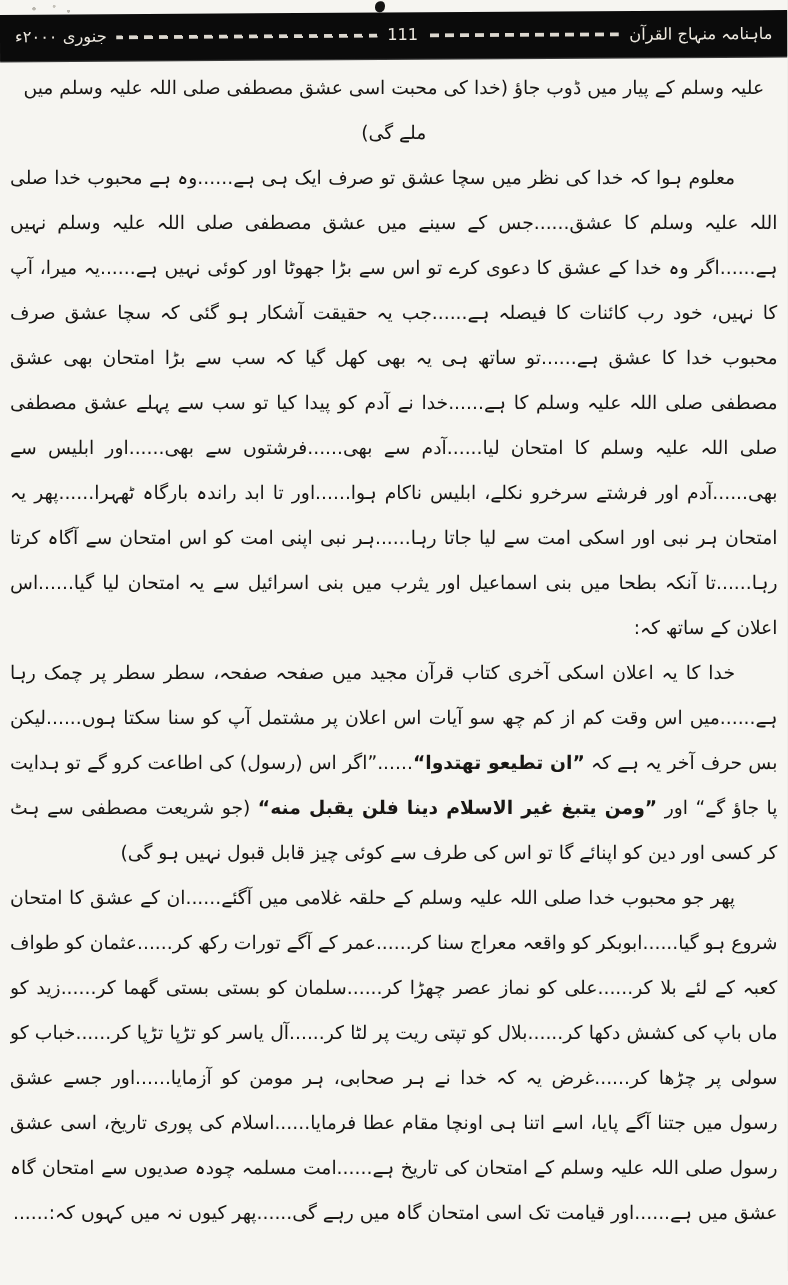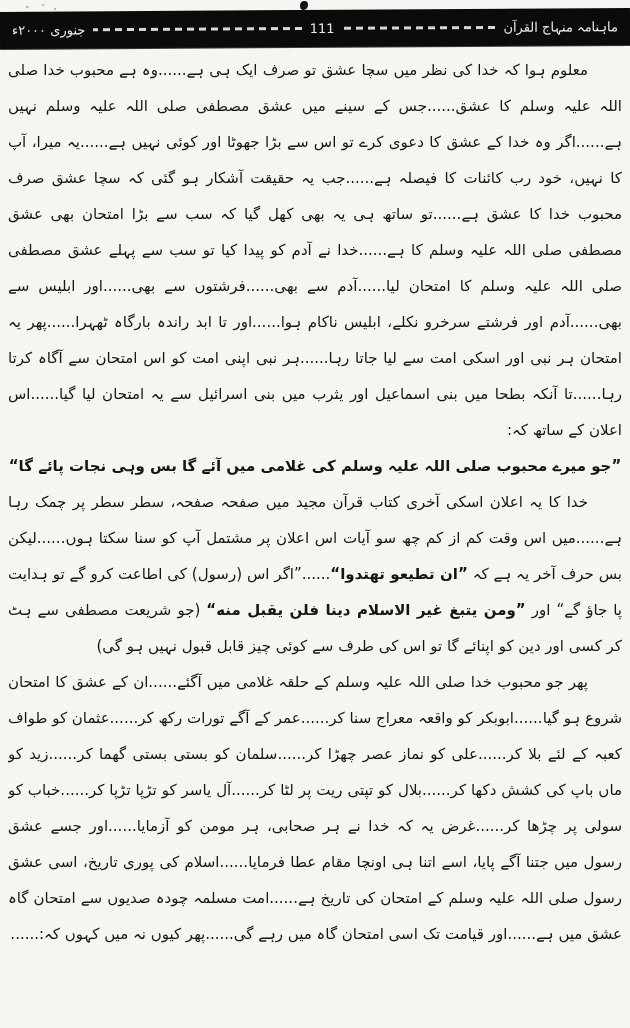--- a/index.html
+++ b/index.html
@@ -100,20 +100,20 @@
 
   <header class="header-bar">
     <span class="h-text">ماہنامہ منہاج القرآن</span>
     <span class="leader leader-a"></span>
     <span class="h-text">111</span>
     <span class="leader leader-b"></span>
     <span class="h-text">جنوری ۲۰۰۰ء</span>
   </header>
 
   <main class="body-text">
+      <div class="block continuation"><span>علیہ وسلم کے پیار میں ڈوب جاؤ (خدا کی محبت اسی عشق مصطفی صلی اللہ علیہ وسلم میں ملے گی)</span></div>
       <div class="block paragraph"><span>معلوم ہوا کہ خدا کی نظر میں سچا عشق تو صرف ایک ہی ہے......وہ ہے محبوب خدا صلی اللہ علیہ وسلم کا عشق......جس کے سینے میں عشق مصطفی صلی اللہ علیہ وسلم نہیں ہے......اگر وہ خدا کے عشق کا دعوی کرے تو اس سے بڑا جھوٹا اور کوئی نہیں ہے......یہ میرا، آپ کا نہیں، خود رب کائنات کا فیصلہ ہے......جب یہ حقیقت آشکار ہو گئی کہ سچا عشق صرف محبوب خدا کا عشق ہے......تو ساتھ ہی یہ بھی کھل گیا کہ سب سے بڑا امتحان بھی عشق مصطفی صلی اللہ علیہ وسلم کا ہے......خدا نے آدم کو پیدا کیا تو سب سے پہلے عشق مصطفی صلی اللہ علیہ وسلم کا امتحان لیا......آدم سے بھی......فرشتوں سے بھی......اور ابلیس سے بھی......آدم اور فرشتے سرخرو نکلے، ابلیس ناکام ہوا......اور تا ابد راندہ بارگاہ ٹھہرا......پھر یہ امتحان ہر نبی اور اسکی امت سے لیا جاتا رہا......ہر نبی اپنی امت کو اس امتحان سے آگاہ کرتا رہا......تا آنکہ بطحا میں بنی اسماعیل اور یثرب میں بنی اسرائیل سے یہ امتحان لیا گیا......اس اعلان کے ساتھ کہ:</span></div>
-      <div class="block quote"><span class="bold">”جو میرے محبوب صلی اللہ علیہ وسلم کی غلامی میں آئے گا بس وہی نجات پائے گا“</span></div>
       <div class="block paragraph"><span>خدا کا یہ اعلان اسکی آخری کتاب قرآن مجید میں صفحہ صفحہ، سطر سطر پر چمک رہا ہے......میں اس وقت کم از کم چھ سو آیات اس اعلان پر مشتمل آپ کو سنا سکتا ہوں......لیکن بس حرف آخر یہ ہے کہ </span><span class="bold">”ان تطیعو تهتدوا“</span><span>......”اگر اس (رسول) کی اطاعت کرو گے تو ہدایت پا جاؤ گے“ اور </span><span class="bold">”ومن یتبغ غیر الاسلام دینا فلن یقبل منه“</span><span> (جو شریعت مصطفی سے ہٹ کر کسی اور دین کو اپنائے گا تو اس کی طرف سے کوئی چیز قابل قبول نہیں ہو گی)</span></div>
       <div class="block paragraph"><span>پھر جو محبوب خدا صلی اللہ علیہ وسلم کے حلقہ غلامی میں آگئے......ان کے عشق کا امتحان شروع ہو گیا......ابوبکر کو واقعہ معراج سنا کر......عمر کے آگے تورات رکھ کر......عثمان کو طواف کعبہ کے لئے بلا کر......علی کو نماز عصر چھڑا کر......سلمان کو بستی بستی گھما کر......زید کو ماں باپ کی کشش دکھا کر......بلال کو تپتی ریت پر لٹا کر......آل یاسر کو تڑپا تڑپا کر......خباب کو سولی پر چڑھا کر......غرض یہ کہ خدا نے ہر صحابی، ہر مومن کو آزمایا......اور جسے عشق رسول میں جتنا آگے پایا، اسے اتنا ہی اونچا مقام عطا فرمایا......اسلام کی پوری تاریخ، اسی عشق رسول صلی اللہ علیہ وسلم کے امتحان کی تاریخ ہے......امت مسلمہ چودہ صدیوں سے امتحان گاہ عشق میں ہے......اور قیامت تک اسی امتحان گاہ میں رہے گی......پھر کیوں نہ میں کہوں کہ:......</span></div>
       <div class="block quote"></div>
     </main>
 
 </div>
 
 </body></html>

